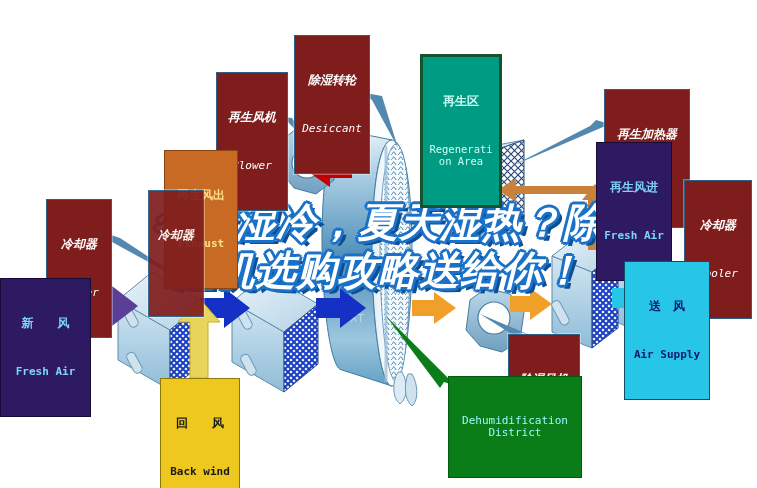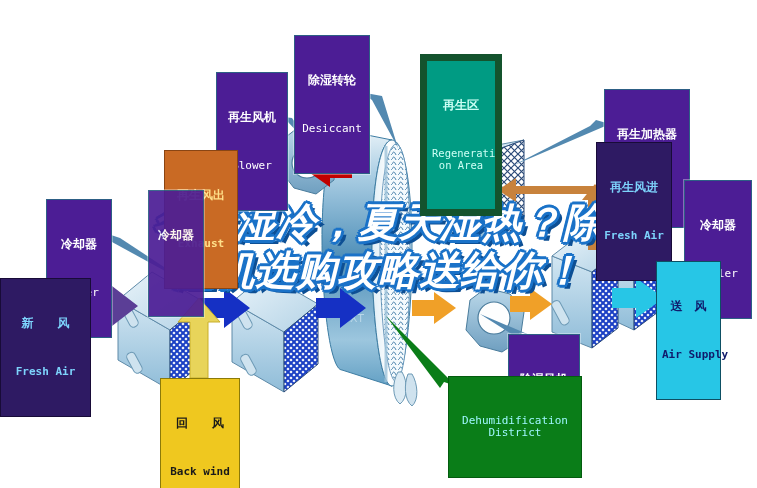--- a/index.html
+++ b/index.html
@@ -9,27 +9,27 @@
   #stage{position:relative;width:757px;height:488px;background:#fff;}
   #svgroot{position:absolute;left:0;top:0;width:757px;height:488px;}
 
   
   .lbl{position:absolute;box-sizing:border-box;text-align:center;
        line-height:1.12;white-space:pre;letter-spacing:0px;}
   .lbl .cn{display:block;font-weight:bold;font-family:"DejaVu Sans",sans-serif;}
   .lbl .en{display:block;font-family:"DejaVu Sans Mono","Liberation Mono",monospace;}
 
   
-  .steel{background:#4c1d95;border:1px solid #2d5f85;color:#ffffff;
-         box-shadow:0 0 0 1px rgba(255,255,255,.35);}
+  .steel{background:#7f1d1d;border:1px solid #2d5f85;color:#ffffff;
+         box-shadow:0 0 0 1px rgba(255,255,255,.35);font-style:italic;}
   .steel .cn{font-size:12px;}
   .steel .en{font-size:11px;}
 
   
-  .teal{background:#009b83;border:7px solid #14532d;color:#ccfff5;}
+  .teal{background:#009b83;border:3px solid #14532d;color:#ccfff5;}
   .teal .cn{font-size:12px;}
   .teal .en{font-size:10.5px;}
 
   
   .orange{background:#c96a24;border:1px solid #8a4513;color:#ffe08a;}
   .orange .cn{font-size:12px;}
   .orange .en{font-size:11px;font-weight:bold;}
 
   
   .purple{background:#2e1a63;border:1px solid #180b38;color:#7dd3fc;}
@@ -291,18 +291,18 @@
   <div class="lbl steel pad" style="left:508px;top:334px;width:72px;">
     <span class="cn">除湿风机</span>
     <span class="en">Blower</span>
   </div>
 
   <div class="lbl green pad" style="left:448px;top:376px;width:134px;">
     <span class="en">Dehumidification
 District</span>
   </div>
 
-  <div class="lbl cyan pad" style="left:656px;top:261px;width:65px;">
+  <div class="lbl cyan pad" style="left:624px;top:261px;width:86px;">
     <span class="cn">送　风</span>
     <span class="en">Air Supply</span>
   </div>
 
 </div>
 
 </body></html>

